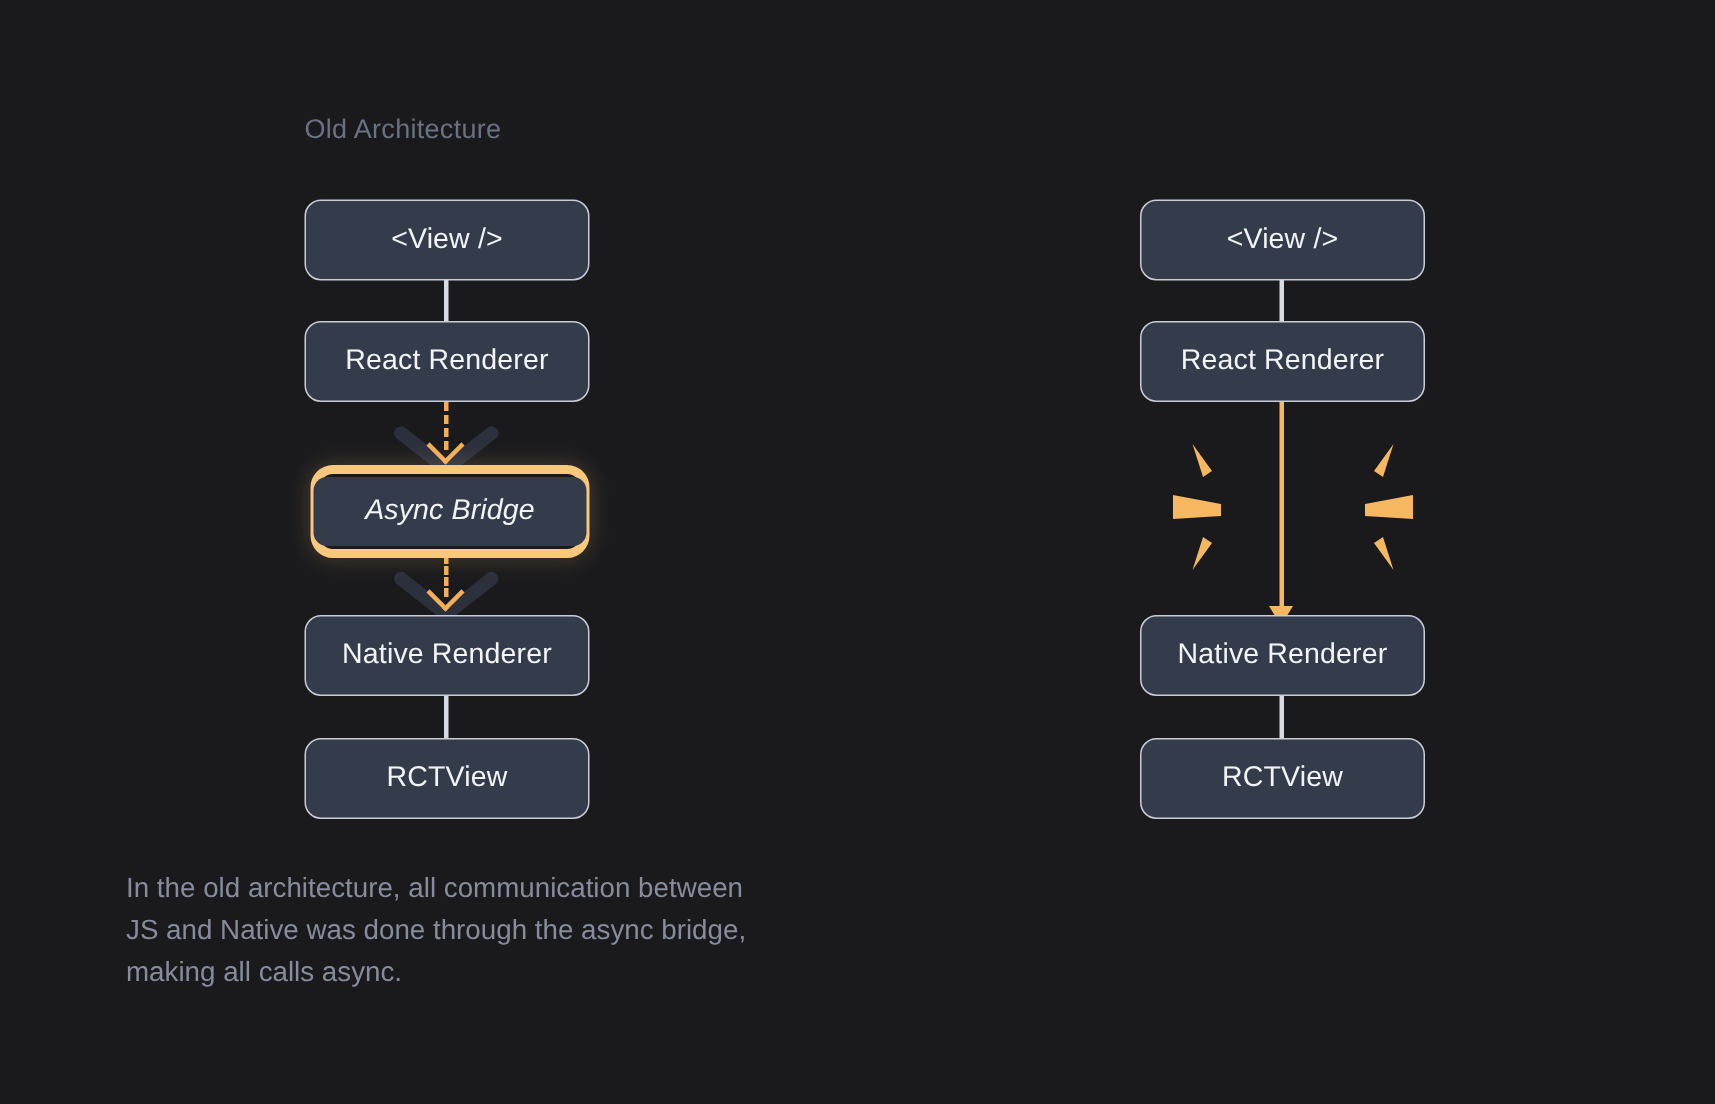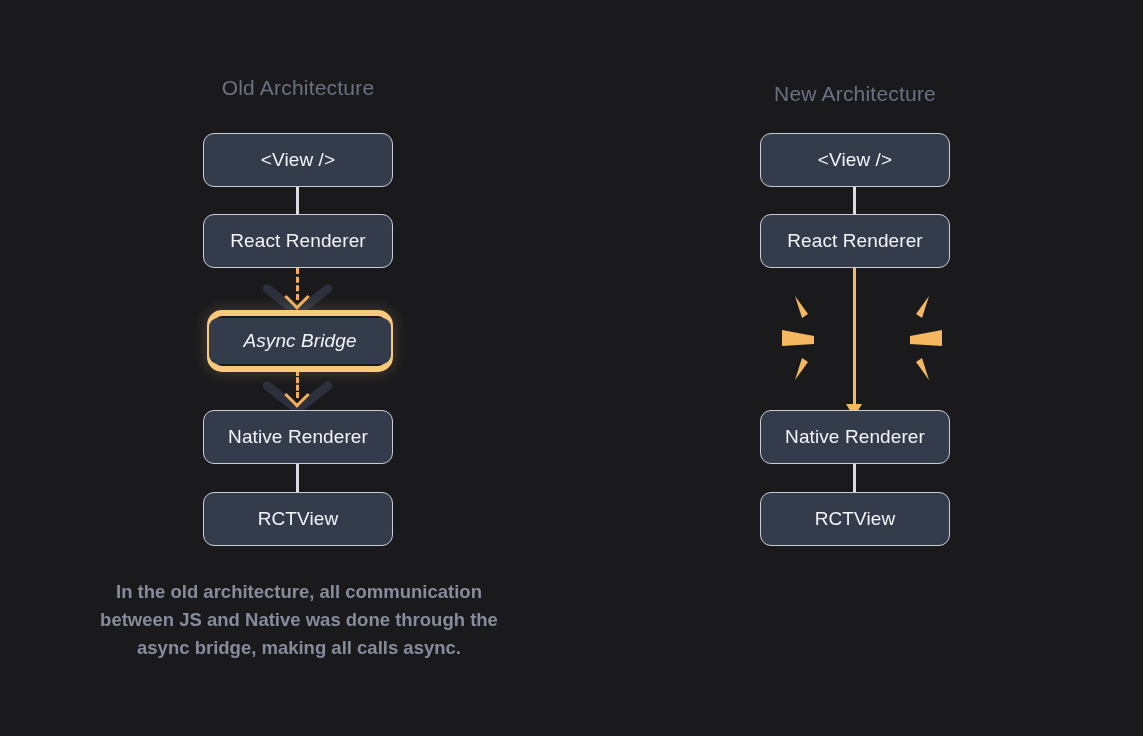--- a/index.html
+++ b/index.html
@@ -19,25 +19,25 @@
   }
 
   .stage {
     position: absolute;
     inset: 0;
   }
 
   
   .col-title {
     position: absolute;
-    font-size: 21px;
+    font-size: 18px;
     font-weight: 400;
     color: #6a7182;
     letter-spacing: 0.2px;
-    text-align: center;
+    text-align: left;
     white-space: nowrap;
   }
   #title-old { left: 203px; width: 190px; top: 76px; }
   #title-new { left: 760px; width: 190px; top: 82px; }
 
   
   .node {
     position: absolute;
     width: 190px;
     height: 54px;
@@ -125,22 +125,21 @@
     border-top: 13px solid #f5b860;
     z-index: 3;
   }
 
   
   .caption {
     position: absolute;
     font-size: 18.5px;
     line-height: 28px;
     color: #868c9b;
-    text-align: center;
-    font-weight: 700;
+    font-weight: 400;
   }
   #caption-old { left: 84px; width: 430px; top: 578px; }
   #caption-new { left: 624px; width: 440px; top: 578px; }
 </style>
 </head>
 <body>
 
 <div class="stage">
 
   <div class="col-title" id="title-old">Old Architecture</div>
@@ -165,21 +164,20 @@
   <div class="chev" style="left:288px; top:386px;"></div>
 
   <div class="node" id="old-node-native-renderer" style="left:203px; top:410px;">Native Renderer</div>
 
   <div class="connector" style="left:296px; top:462px; height:31px;"></div>
 
   <div class="node" id="old-node-rctview" style="left:203px; top:492px;">RCTView</div>
 
   <div class="caption" id="caption-old">In the old architecture, all communication between JS and Native was done through the async bridge, making all calls async.</div>
 
-  <div class="col-title" id="title-new">New Architecture</div>
 
   <div class="connector" style="left:853px; top:185px; height:30px;"></div>
 
   <div class="node" id="new-node-view" style="left:760px; top:133px;">&lt;View /&gt;</div>
 
   <div class="node" id="new-node-react-renderer" style="left:760px; top:214px;">React Renderer</div>
 
   <div class="solid-orange" style="left:853px; top:268px; height:140px;"></div>
   <div class="arrowhead" style="left:846px; top:404px;"></div>
 

